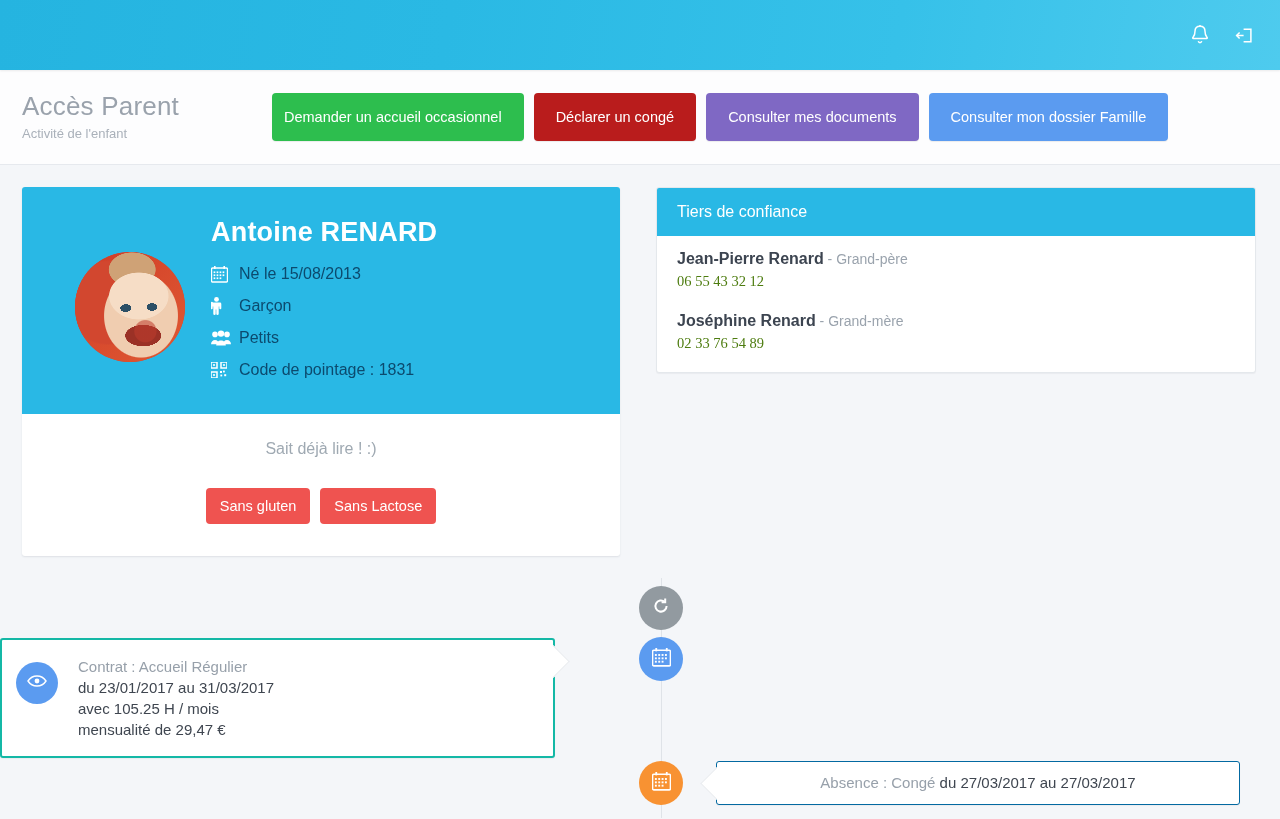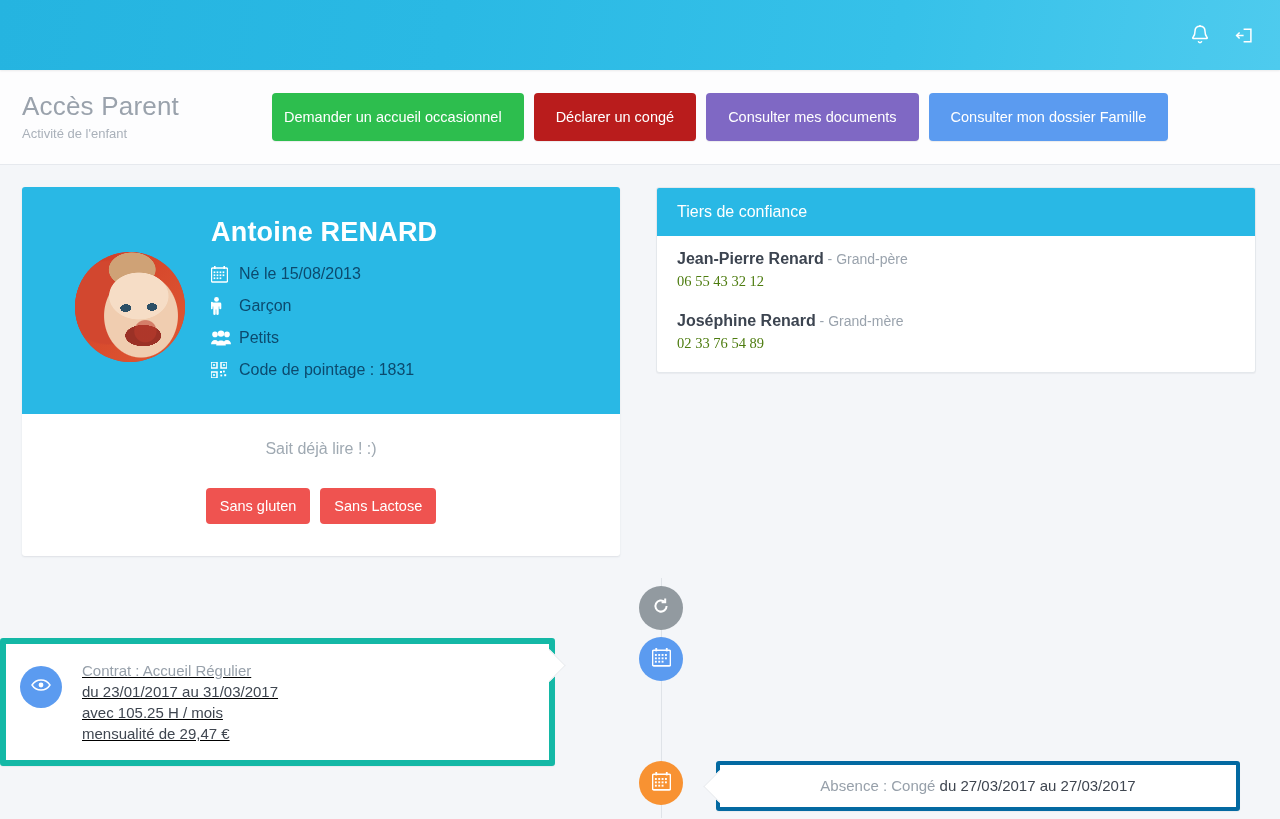--- a/index.html
+++ b/index.html
@@ -218,25 +218,24 @@
   }
   .tl-dot.gray   { background: #929aa0; top: 8px; }
   .tl-dot.blue   { background: #5b9bf0; top: 59px; }
   .tl-dot.orange { background: #f89232; top: 183px; }
 
   .tl-card-left {
     position: absolute;
     left: 0; top: 60px;
     width: 555px;
     background: #fff;
-    border: 6px solid #14b8a6;
+    border: 2px solid #14b8a6;
     border-radius: 3px;
     padding: 16px 20px 16px 76px;
     box-shadow: 0 1px 1px rgba(30,40,60,0.05);
-    text-decoration: underline;
   }
   .tl-card-left:after {
     content: "";
     position: absolute;
     right: -12px; top: 10px;
     width: 22px; height: 22px;
     background: #fff;
     border-top: 1px solid #e9ecef;
     border-right: 1px solid #e9ecef;
     transform: rotate(45deg);
@@ -251,21 +250,21 @@
     cursor: pointer;
   }
   .tl-line { font-size: 15px; color: #3f4650; line-height: 21px; }
   .tl-line.muted { color: #97a0aa; }
 
   .tl-card-right {
     position: absolute;
     left: 716px; top: 183px;
     width: 524px;
     background: #fff;
-    border: 4px solid #0369a1;
+    border: 1px solid #0369a1;
     border-radius: 3px;
     padding: 12px 20px;
     text-align: center;
     box-shadow: 0 1px 1px rgba(30,40,60,0.05);
   }
   .tl-card-right:before {
     content: "";
     position: absolute;
     left: -12px; top: 10px;
     width: 22px; height: 22px;

